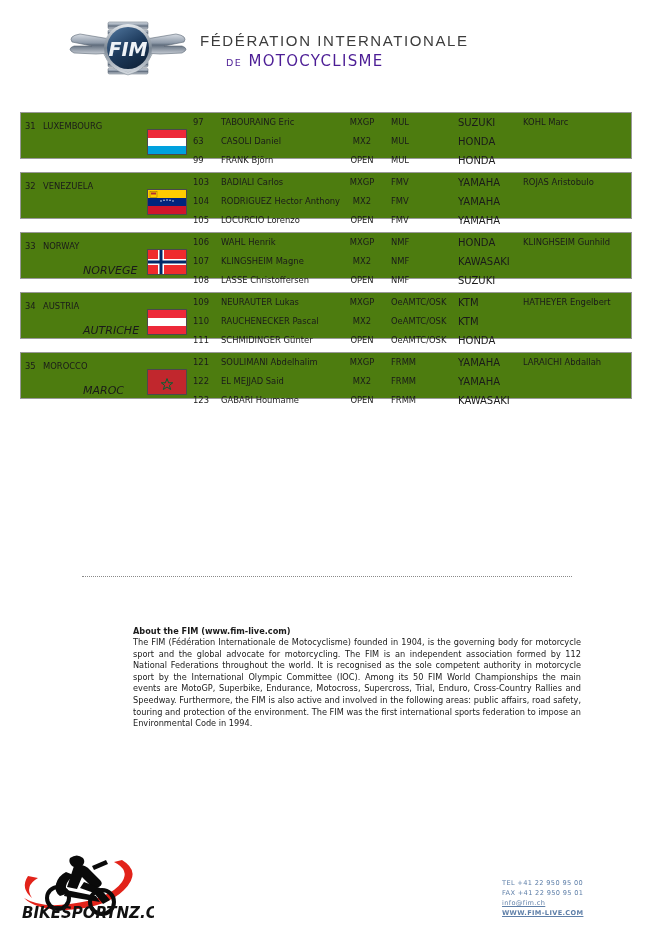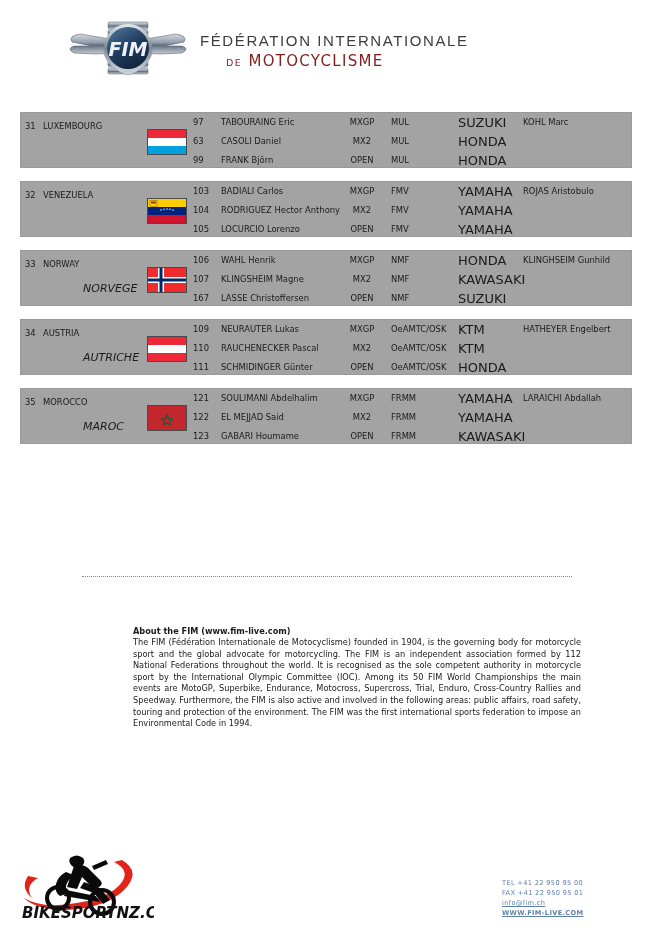--- a/index.html
+++ b/index.html
@@ -33,41 +33,41 @@
   }
   .wm-line1 {
     font-size: 15px;
     letter-spacing: 1.6px;
     color: #3c3c3c;
     font-family: Liberation Sans, sans-serif;
   }
   .wm-line2 {
     font-size: 15px;
     letter-spacing: 1.3px;
-    color: #7f1d1d;
+    color: #4c1d95;
     margin-top: 1px;
     padding-left: 26px;
   }
   .wm-de {
     font-size: 9.5px;
     letter-spacing: 1.5px;
   }
 
   
   #country-table {
     position: absolute;
     left: 20px; top: 112px;
     width: 612px;
   }
   .country-block {
     border: 1px solid #999999;
-    height: 56px;
+    height: 47px;
     margin-bottom: 13px;
     position: relative;
-    background: #a3a3a3;
+    background: #4d7c0f;
   }
   .cb-rank {
     position: absolute;
     left: 4px; top: 8px;
     font-size: 8.4px;
     width: 18px;
     text-align: left;
   }
   .cb-name-en {
     position: absolute;
@@ -121,21 +121,21 @@
   .r-fed {
     position: absolute;
     left: 198px; width: 60px;
     text-align: left;
     font-size: 8.4px;
     white-space: nowrap;
   }
   .r-bike {
     position: absolute;
     left: 265px;
-    font-size: 13px;
+    font-size: 10px;
     white-space: nowrap;
   }
   .r-manager {
     position: absolute;
     left: 330px;
     font-size: 8.4px;
     white-space: nowrap;
   }
 
   
@@ -339,21 +339,21 @@
           <span class="r-manager">KLINGHSEIM Gunhild</span>
         </div>
         <div class="rider-row">
           <span class="r-num">107</span>
           <span class="r-name">KLINGSHEIM Magne</span>
           <span class="r-class">MX2</span>
           <span class="r-fed">NMF</span>
           <span class="r-bike">KAWASAKI</span>
         </div>
         <div class="rider-row">
-          <span class="r-num">167</span>
+          <span class="r-num">108</span>
           <span class="r-name">LASSE Christoffersen</span>
           <span class="r-class">OPEN</span>
           <span class="r-fed">NMF</span>
           <span class="r-bike">SUZUKI</span>
         </div>
       </div>
     </div>
     <div class="country-block">
       <div class="cb-rank">34</div>
       <div class="cb-name-en">AUSTRIA</div>

